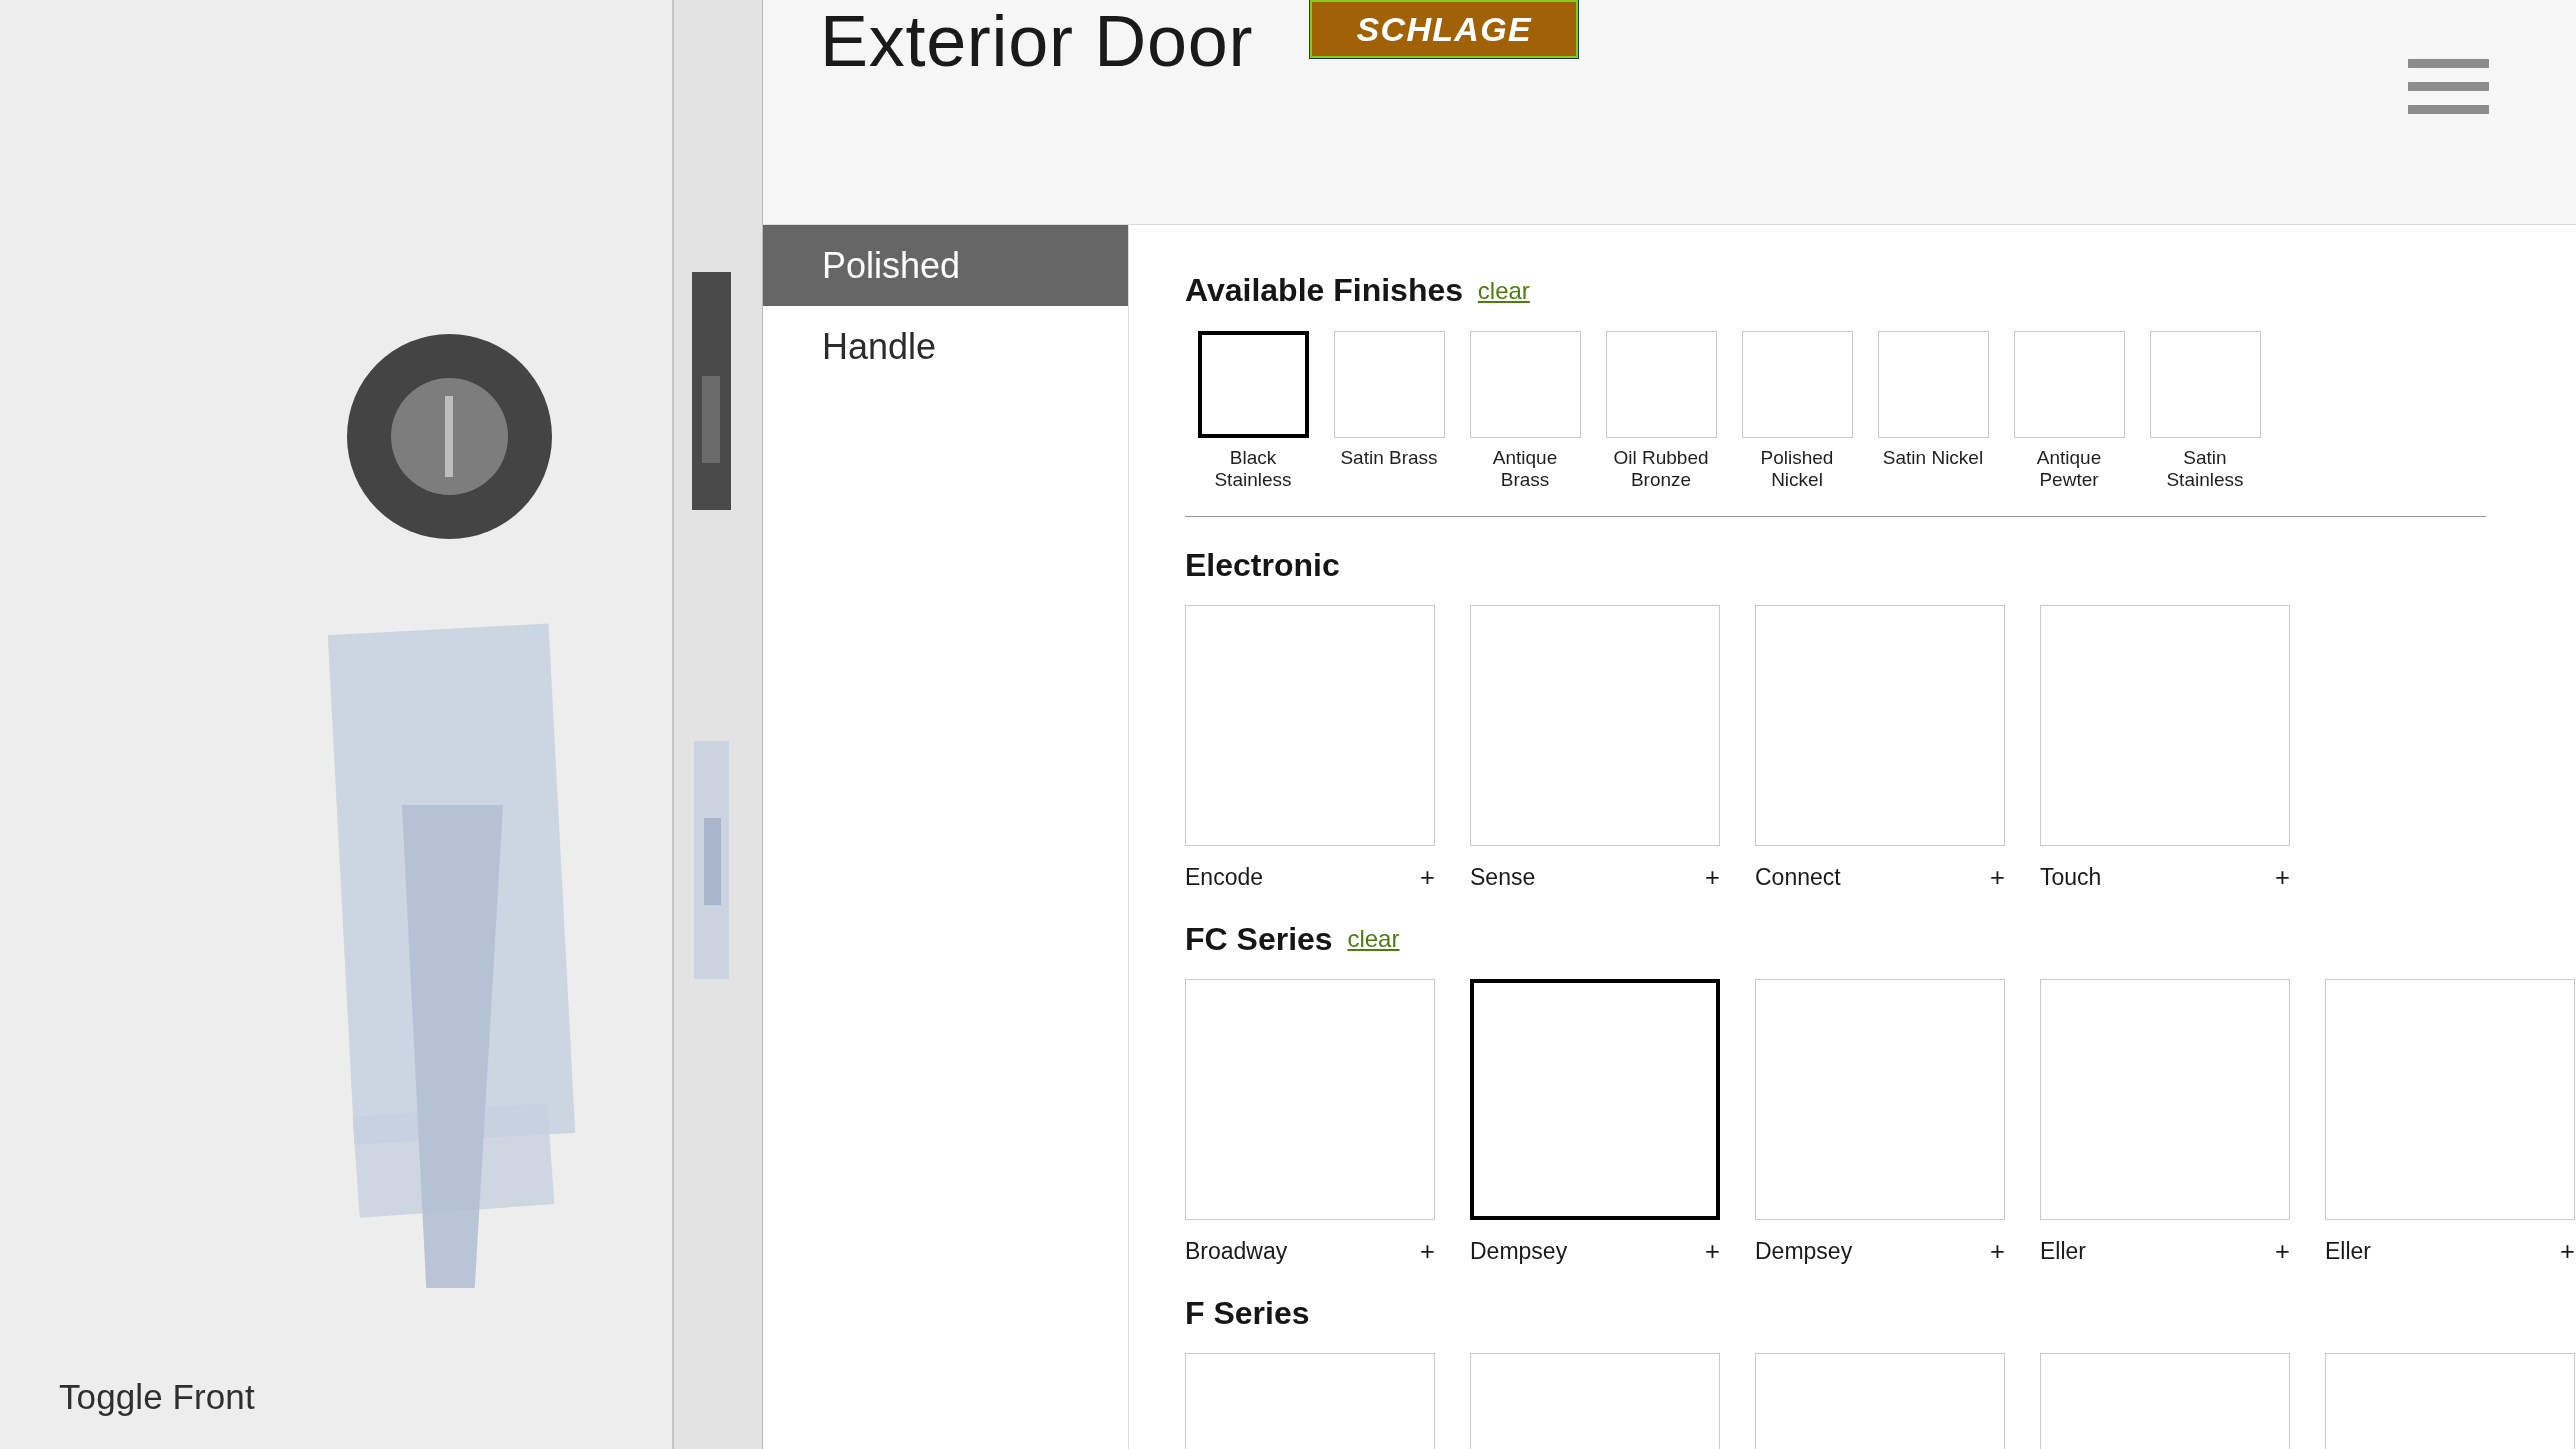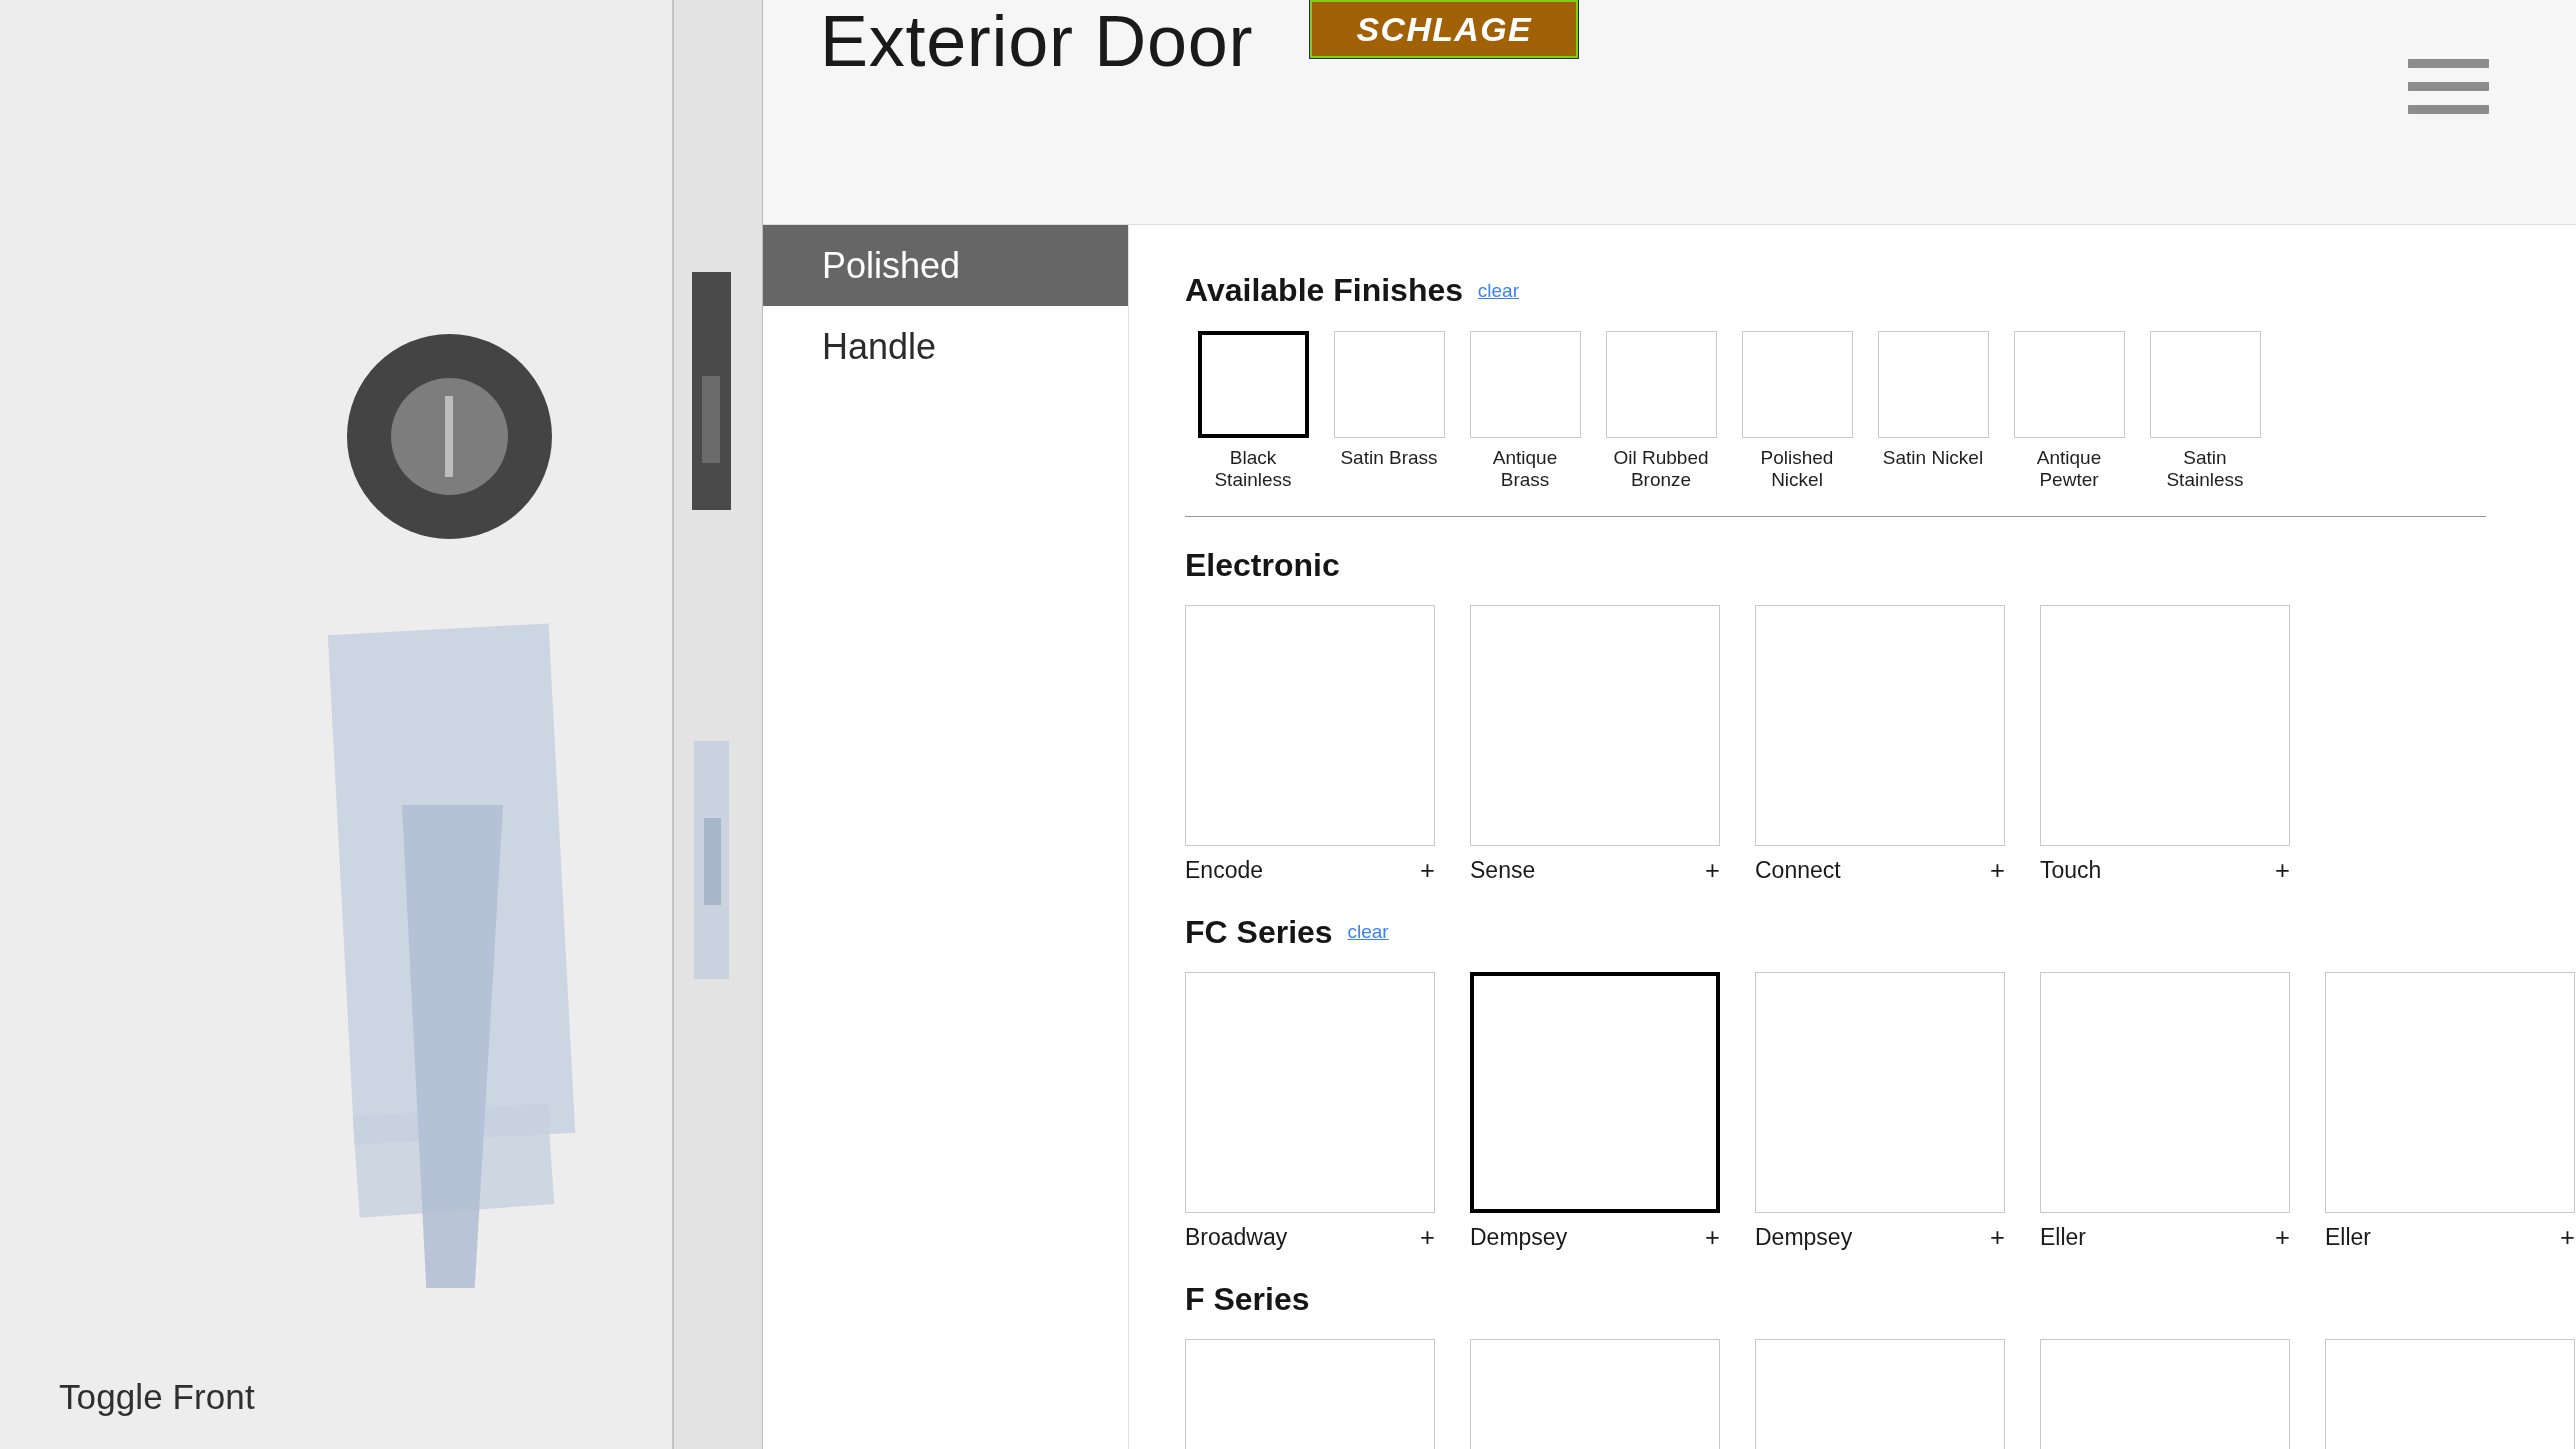--- a/index.html
+++ b/index.html
@@ -221,22 +221,22 @@
     display: flex;
     align-items: center;
     gap: 14.8px;
   }
   .section-title {
     font-size: 32px;
     font-weight: 700;
     color: #161616;
   }
   .clear-link {
-    font-size: 19px;
-    color: #3b82f6;
+    font-size: 24px;
+    color: #4d7c0f;
     text-decoration: underline;
     cursor: pointer;
   }
 
   
   #finishes-row {
     display: flex;
     gap: 0;
     margin-top: 21.5px;
   }
@@ -290,21 +290,21 @@
     border: 1.3px solid #c9c9c9;
   }
   .product-cell.selected .product-box {
     border: 4.7px solid #000000;
   }
   .product-meta {
     width: 250px;
     display: flex;
     justify-content: space-between;
     align-items: center;
-    margin-top: 11px;
+    margin-top: 18px;
   }
   .product-name {
     font-size: 23px;
     color: #1a1a1a;
   }
   .product-plus {
     font-size: 25.5px;
     color: #1a1a1a;
     line-height: 1;
     cursor: pointer;

